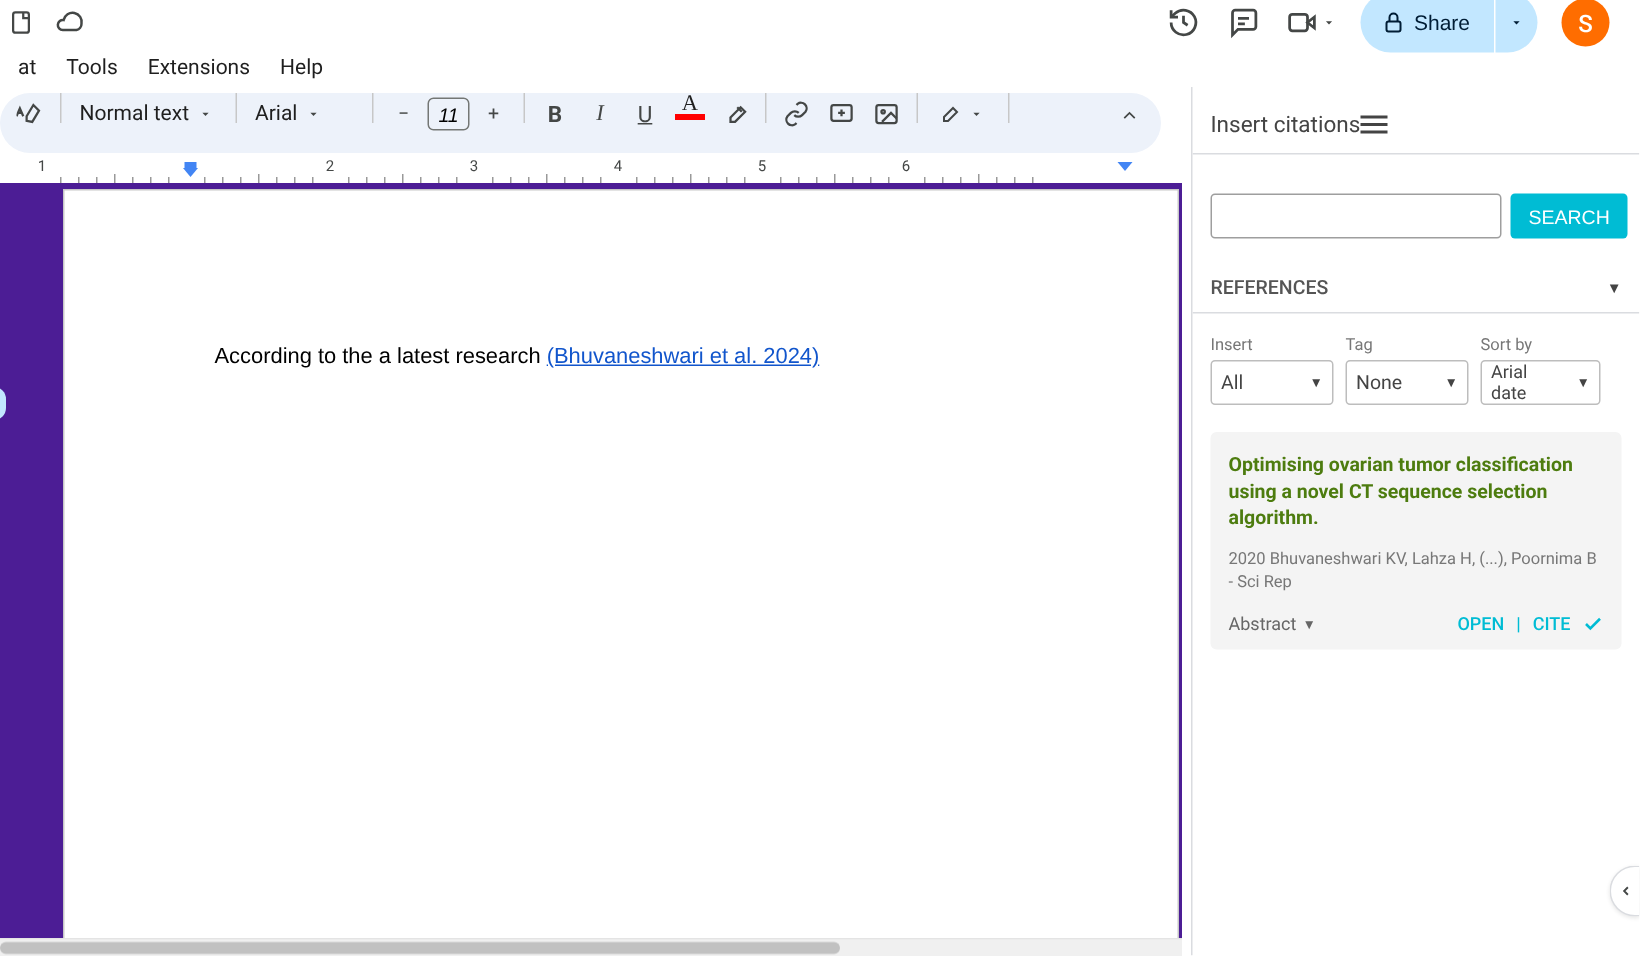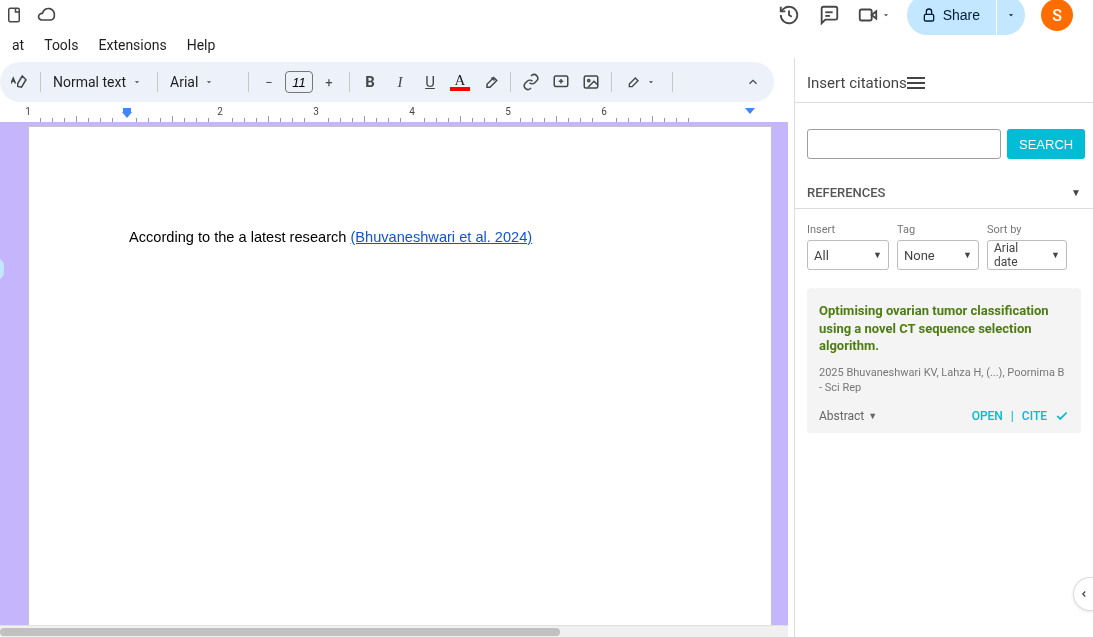--- a/index.html
+++ b/index.html
@@ -102,21 +102,21 @@
   .menu-item {
     padding: 4px 8px;
     font-size: 14px;
     color: #1f1f1f;
     cursor: pointer;
     border-radius: 4px;
   }
   
   .toolbar {
     display: flex;
-    align-items: center;
+    align-items: flex-start;
     height: 40px;
     background: #edf2fa;
     border-radius: 24px;
     margin: 2px 0 4px 0;
     padding: 0 6px;
     gap: 2px;
     width: 774px;
   }
   .tb-sep {
     width: 1px;
@@ -237,22 +237,23 @@
     width: 8px; height: 4px; background: #4285f4; margin-left: 1px;
   }
   
   .doc-scroll {
     position: absolute;
     left: 0;
     top: 122px;
     width: 788px;
     height: 515px;
     overflow-y: auto;
-    background: #c4b5fd;
+    background: #4c1d95;
     padding-top: 4px;
+    padding-left: 14px;
   }
   .doc-scroll::-webkit-scrollbar { width: 12px; }
   .doc-scroll::-webkit-scrollbar-thumb { background: #c1c1c1; border-radius: 10px; }
   .page {
     width: 744px;
     min-height: 960px;
     background: #fff;
     margin: 0 0 0 28px;
     border: 1px solid #c7c7c7;
     padding: 100px 100px;
@@ -770,21 +771,21 @@
       <div class="sp-filter">
         <label>Sort by</label>
         <div class="sp-filter-dd">
           <span style="font-size:12px;">Arial date</span>
           <span style="font-size:9px;">▼</span>
         </div>
       </div>
     </div>
     <div class="sp-ref-card">
       <div class="ref-title">Optimising ovarian tumor classification using a novel CT sequence selection algorithm.</div>
-      <div class="ref-meta">2025 Bhuvaneshwari KV, Lahza H, (...), Poornima B - Sci Rep</div>
+      <div class="ref-meta">2020 Bhuvaneshwari KV, Lahza H, (...), Poornima B - Sci Rep</div>
       <div class="ref-actions">
         <div class="abstract-toggle">
           <span>Abstract</span>
           <span style="font-size:9px;">▼</span>
         </div>
         <div class="ref-links">
           <span class="ref-link">OPEN</span>
           <span class="ref-divider">|</span>
           <span class="ref-link">CITE</span>
           <span class="ref-check">

